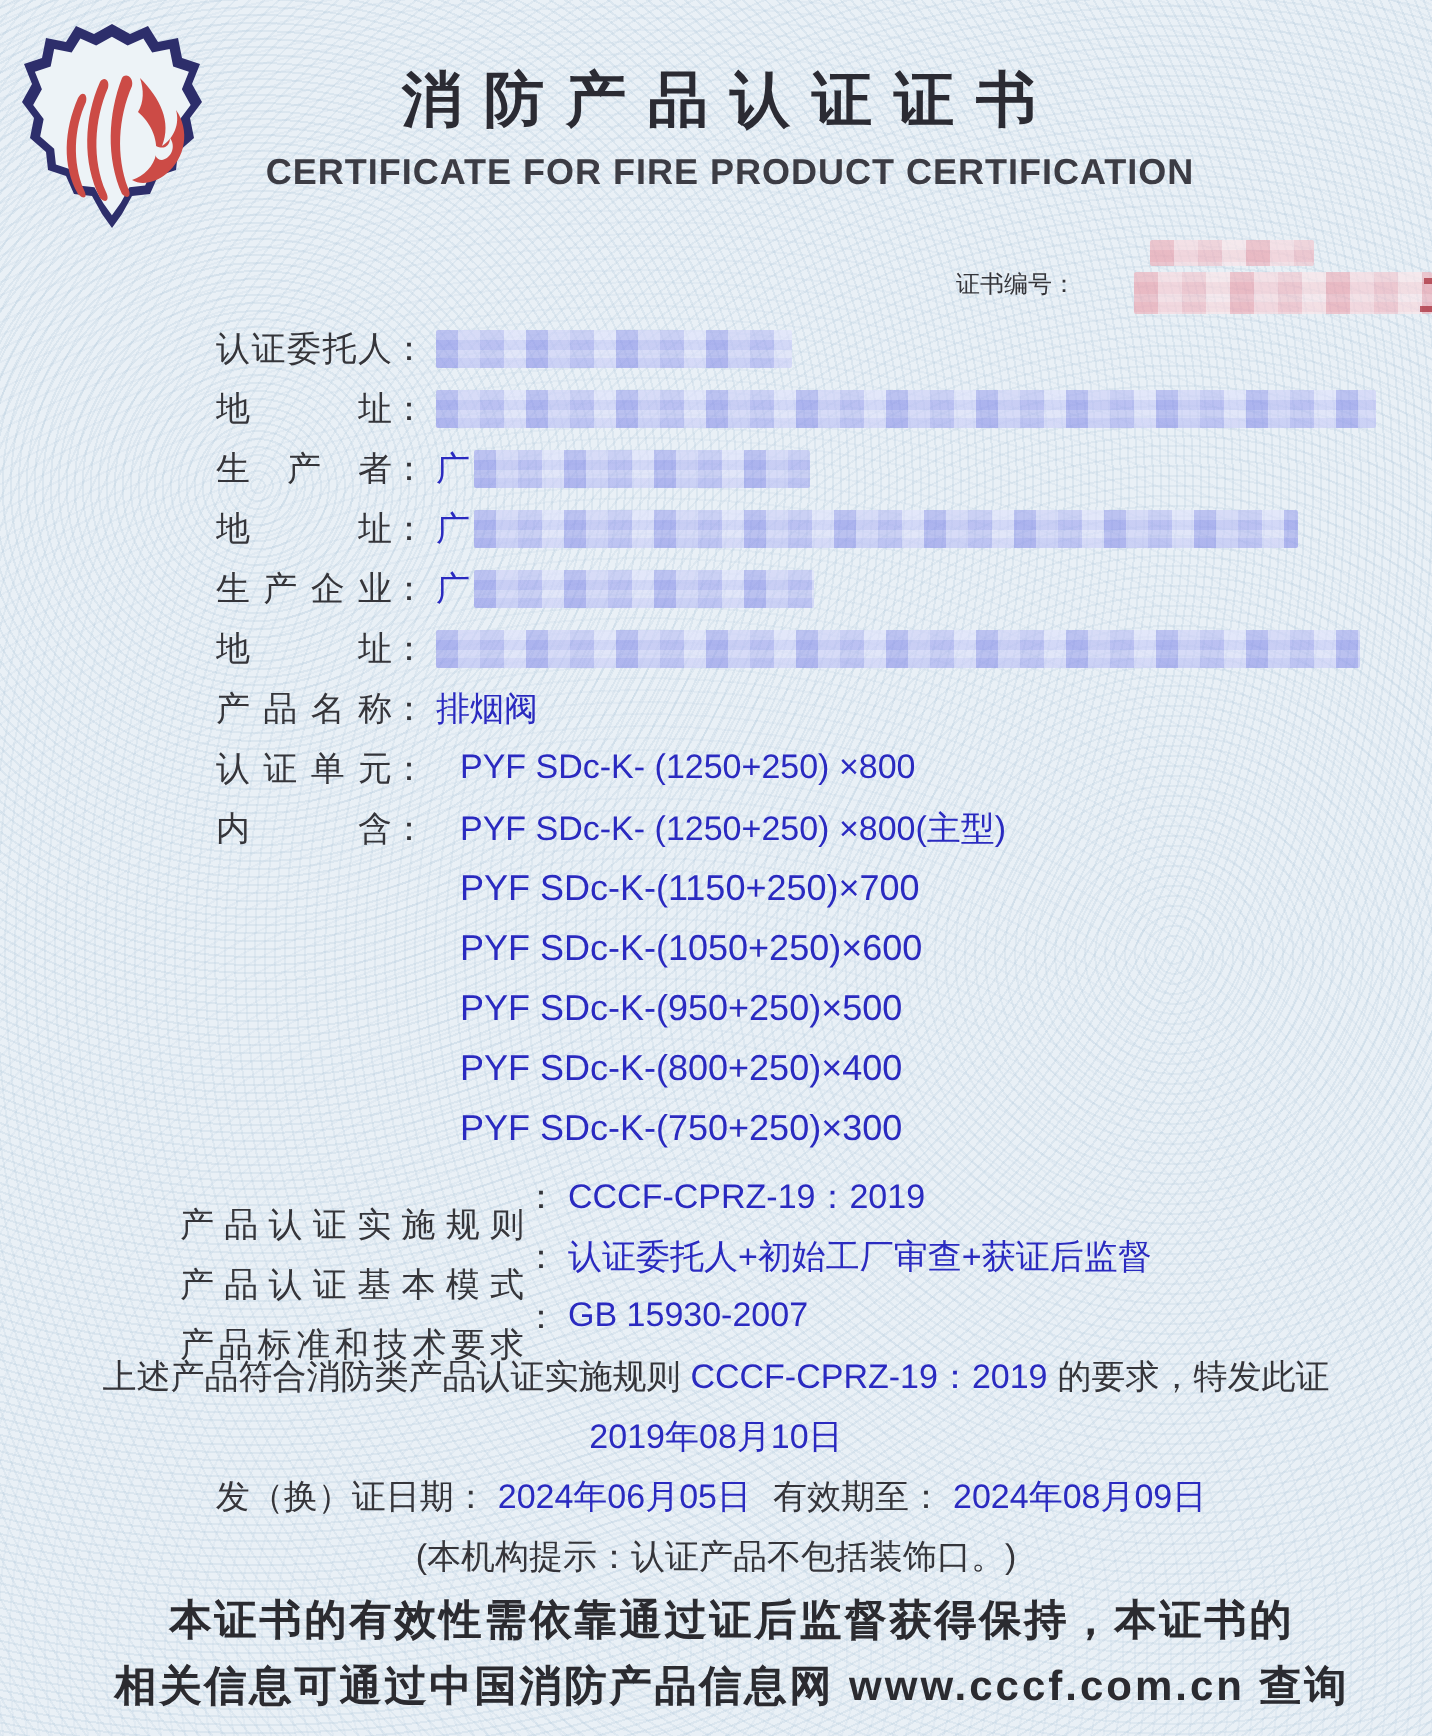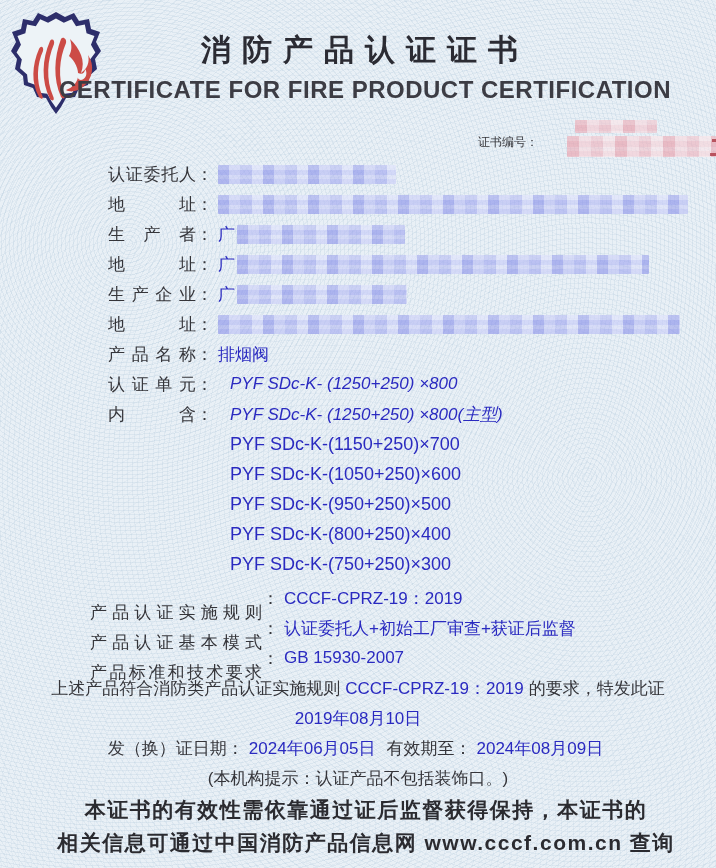--- a/index.html
+++ b/index.html
@@ -19,21 +19,21 @@
   }
   .logo{position:absolute;left:6px;top:8px;width:100px;height:112px;}
   .title{
     position:absolute;left:0;top:30px;width:716px;text-align:center;
     padding-left:14px;box-sizing:border-box;
     font-size:30px;font-weight:bold;letter-spacing:11px;color:#2b2b33;
   }
   .subtitle{
     position:absolute;left:0;top:76px;width:716px;text-align:center;
     padding-left:14px;box-sizing:border-box;
-    font-size:24px;font-weight:bold;letter-spacing:.5px;color:#3c3c44;
+    font-size:18px;font-weight:bold;letter-spacing:.5px;color:#3c3c44;
     font-stretch:condensed;
   }
   .certno{position:absolute;left:478px;top:134px;font-size:12px;color:#35353a;}
   .redact{display:inline-block;height:19px;vertical-align:middle;border-radius:1px;
     background:
       repeating-linear-gradient(90deg, rgba(137,144,232,.50) 0 11px, rgba(196,200,246,.55) 11px 22px, rgba(160,166,238,.45) 22px 34px, rgba(214,217,250,.50) 34px 45px),
       repeating-linear-gradient(180deg, rgba(255,255,255,.28) 0 5px, rgba(150,158,240,.30) 5px 10px, rgba(255,255,255,.14) 10px 14px, rgba(170,176,242,.32) 14px 19px);
   }
   .redact-pink{position:absolute;border-radius:1px;
     background:
@@ -48,21 +48,21 @@
   .val{color:#2a2ac0;}
   .val-prefix{color:#2a2ac0;margin-right:2px;}
   .model-row{display:flex;align-items:center;height:30px;padding-left:230px;font-size:18px;}
   .rules{margin-top:4px;}
   .row-rule{display:flex;align-items:center;height:30px;padding-left:90px;font-size:17px;}
   .lbl-rule{display:inline-block;width:172px;text-align:justify;text-align-last:justify;color:#35353a;margin-top:28px;}
   .center-row{display:flex;align-items:center;justify-content:center;height:30px;font-size:17px;color:#35353a;}
   .center-row .val{margin:0 5px;}
   .footer-row{display:flex;align-items:center;justify-content:center;height:33px;
     font-size:21px;font-weight:bold;letter-spacing:1.5px;color:#2b2b30;margin-left:16px;}
-  .unit-val{padding-left:12px;font-style:italic;}
+  .unit-val{padding-left:12px;}
 </style>
 </head>
 <body>
 
 <div class="cert">
 
   <svg class="logo" viewBox="0 0 100 110">
     <path d="M50,3 L59,8 L68,4 L73,12 L83,10 L85,20 L94,23 L90,33 L95,42 L89,50 L91,60 L83,67 L82,76 L73,79 L69,88 L60,89 L55,98 L50,105 L45,98 L40,89 L31,88 L27,79 L18,76 L17,67 L9,60 L11,50 L5,42 L10,33 L6,23 L15,20 L17,10 L27,12 L32,4 L41,8 Z" fill="#2d2e6b"></path>
     <path d="M50,3 L59,8 L68,4 L73,12 L83,10 L85,20 L94,23 L90,33 L95,42 L89,50 L91,60 L83,67 L82,76 L73,79 L69,88 L60,89 L55,98 L50,105 L45,98 L40,89 L31,88 L27,79 L18,76 L17,67 L9,60 L11,50 L5,42 L10,33 L6,23 L15,20 L17,10 L27,12 L32,4 L41,8 Z" fill="#edf3f7" transform="translate(6.2,6.8) scale(0.875)"></path>
     <g fill="#cc4b46">

